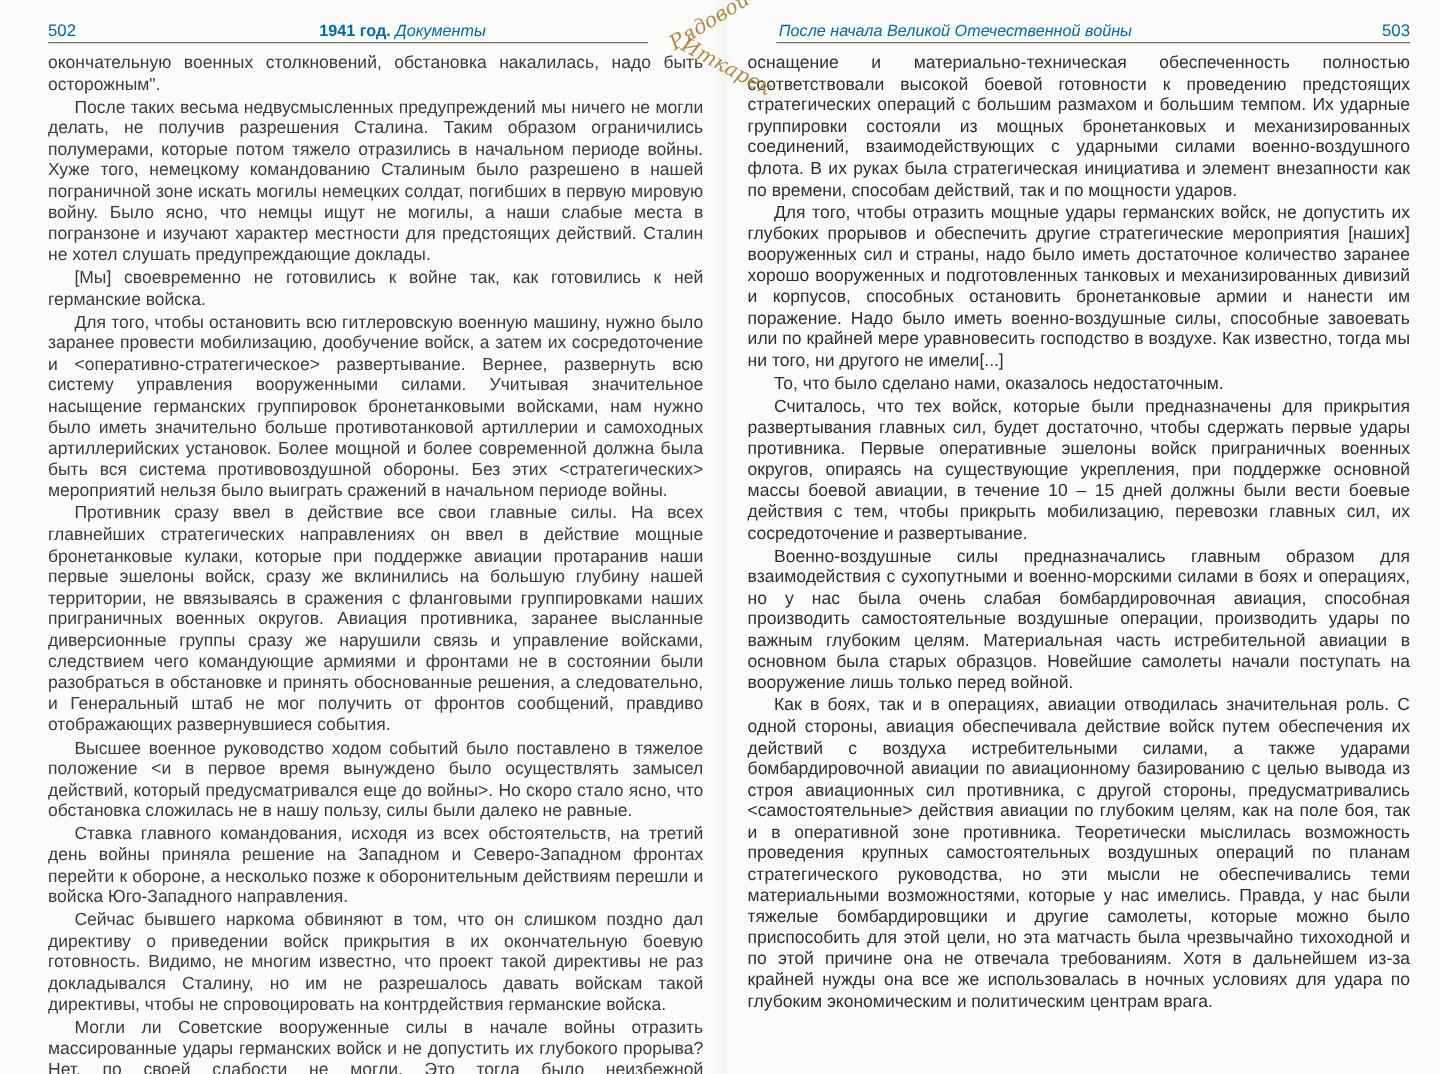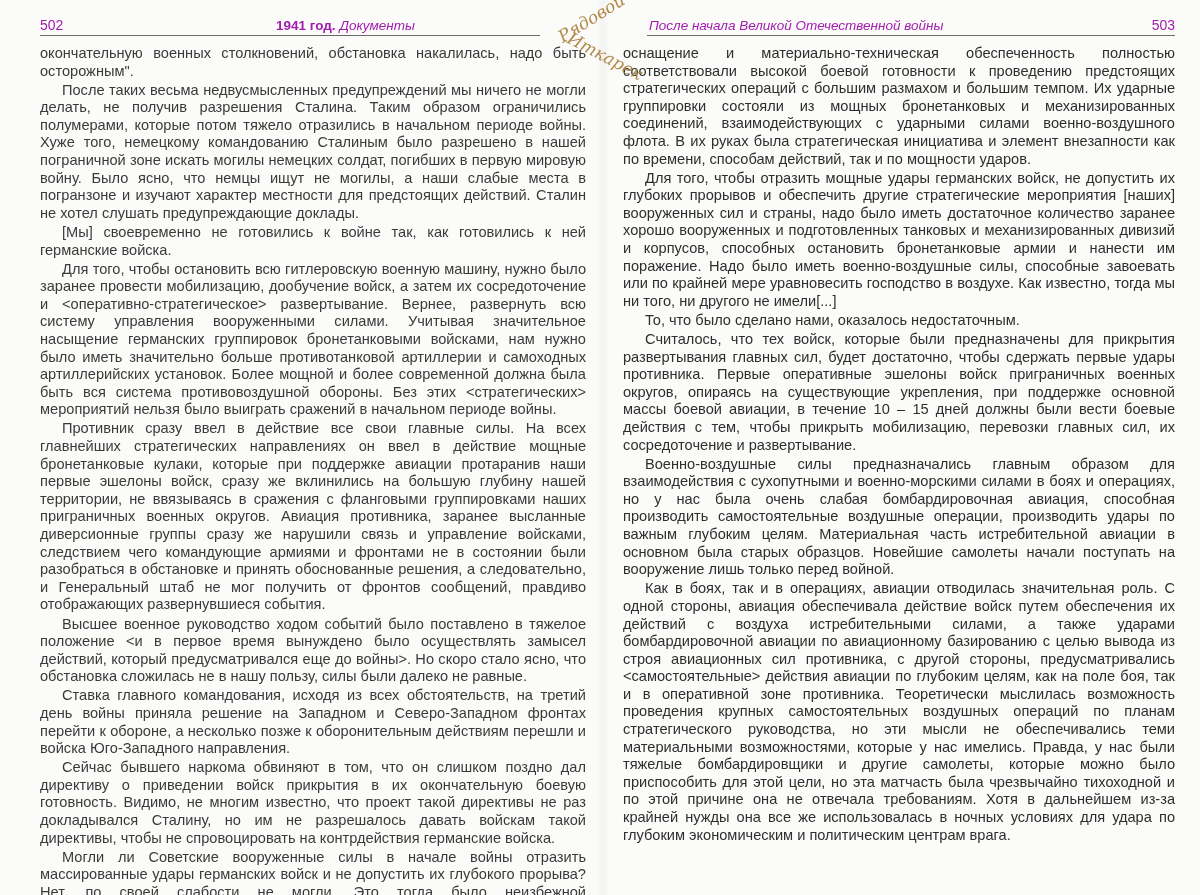--- a/index.html
+++ b/index.html
@@ -11,32 +11,32 @@
     position: relative;
   }
   .page {
     position: absolute; top: 0; height: 895px;
   }
   .page.left { left: 40px; width: 546px; }
   .page.right { left: 623px; width: 552px; }
   .running-head {
     position: relative; height: 35px;
     border-bottom: 1.5px solid #6b6b6b;
-    font-size: 13.5px; color: #a21caf;
+    font-size: 13.5px; color: #0369a1;
   }
   .running-head .num {
     position: absolute; bottom: 2px; font-size: 14px;
   }
   .left .running-head .num { left: 0; }
   .right .running-head .num { right: 0; }
   .running-head .title {
     position: absolute; bottom: 2px; font-size: 13.5px;
   }
   .left .running-head { width: 500px; }
-  .left .running-head .title { left: 236px; text-align: center; }
+  .left .running-head .title { left: 226px; text-align: center; }
   .right .running-head { margin-left: 24px; width: 528px; }
   .right .running-head .title { left: 2px; font-style: italic; }
   .title b { font-weight: bold; font-style: normal; }
   .title i { font-style: italic; }
   .body-text {
     margin-top: 9px;
     font-size: 14.6px;
     line-height: 17.6px;
     text-align: justify;
     hyphens: manual;

